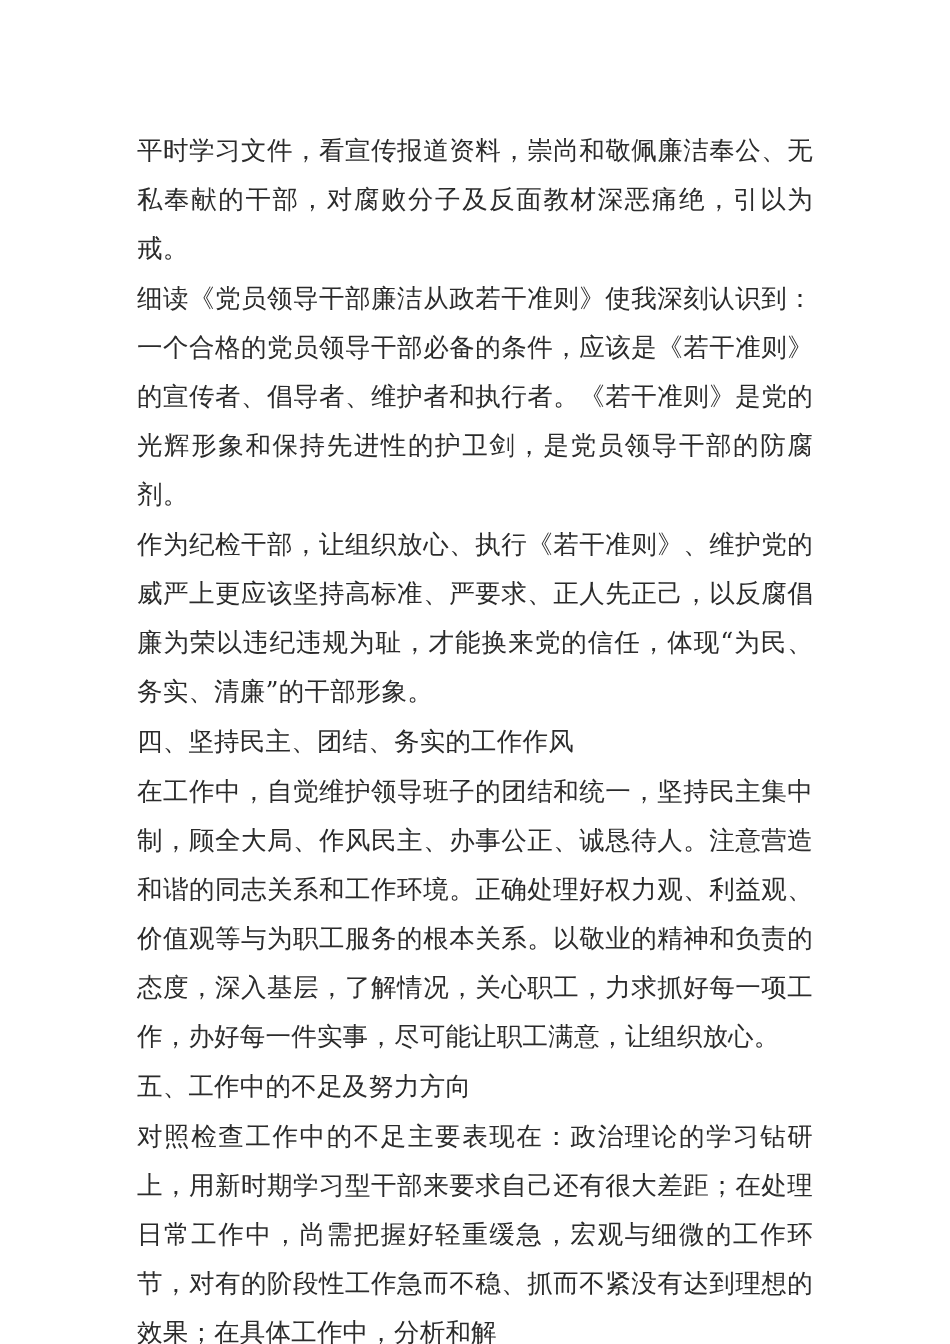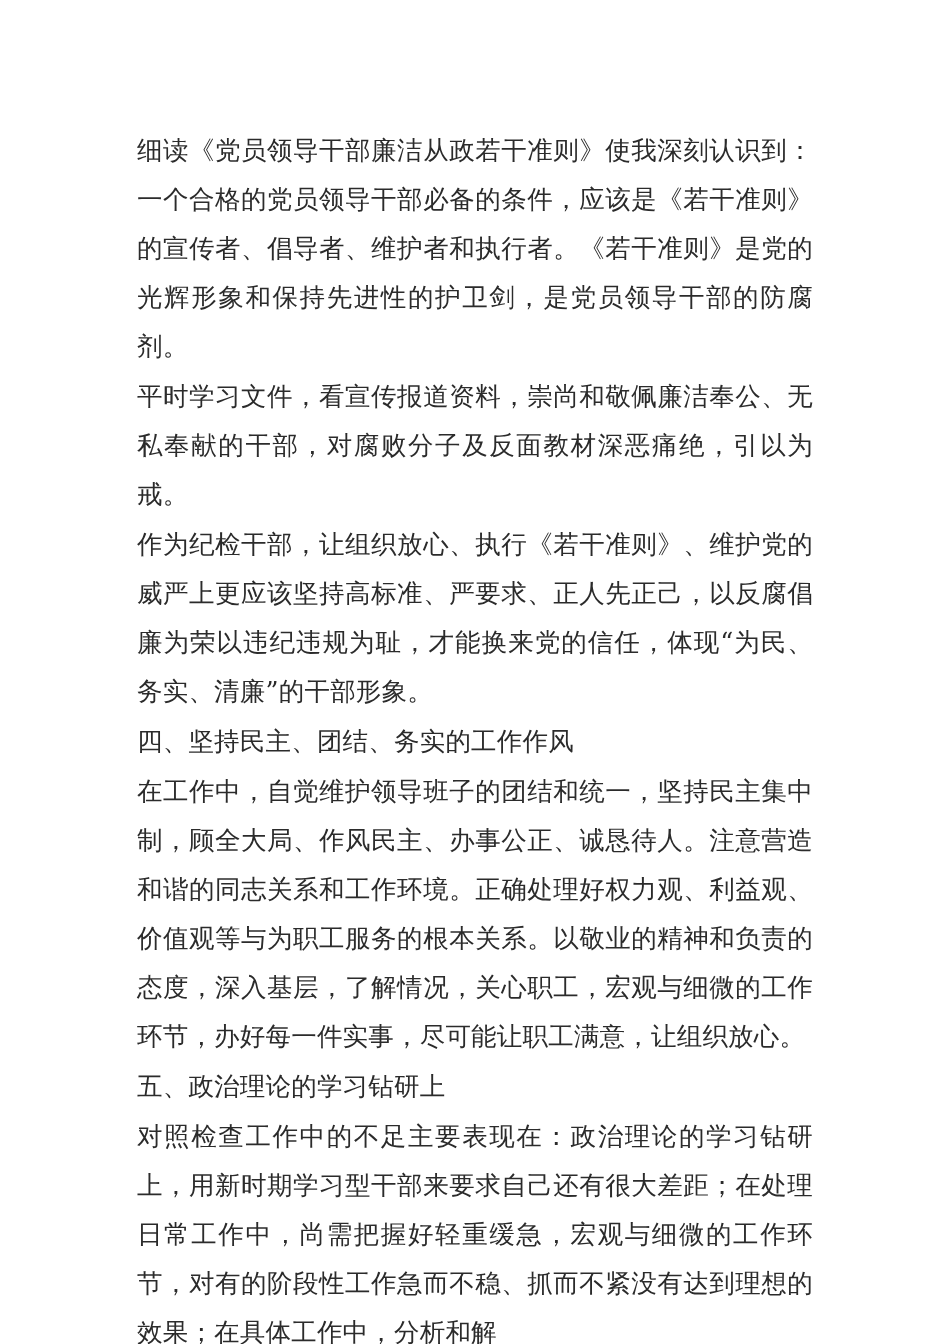--- a/index.html
+++ b/index.html
@@ -42,28 +42,28 @@
   .para + .para {
     margin-top: 0;
   }
 </style>
 </head>
 <body>
 
 <div class="page">
   <div class="text-column">
 
+    <p class="para">平时学习文件，看宣传报道资料，崇尚和敬佩廉洁奉公、无私奉献的干部，对腐败分子及反面教材深恶痛绝，引以为戒。</p>
+
     <p class="para">细读《党员领导干部廉洁从政若干准则》使我深刻认识到：一个合格的党员领导干部必备的条件，应该是《若干准则》的宣传者、倡导者、维护者和执行者。《若干准则》是党的光辉形象和保持先进性的护卫剑，是党员领导干部的防腐剂。</p>
-
-    <p class="para">平时学习文件，看宣传报道资料，崇尚和敬佩廉洁奉公、无私奉献的干部，对腐败分子及反面教材深恶痛绝，引以为戒。</p>
 
     <p class="para">作为纪检干部，让组织放心、执行《若干准则》、维护党的威严上更应该坚持高标准、严要求、正人先正己，以反腐倡廉为荣以违纪违规为耻，才能换来党的信任，体现“为民、务实、清廉”的干部形象。</p>
 
     <p class="para heading">四、坚持民主、团结、务实的工作作风</p>
 
-    <p class="para">在工作中，自觉维护领导班子的团结和统一，坚持民主集中制，顾全大局、作风民主、办事公正、诚恳待人。注意营造和谐的同志关系和工作环境。正确处理好权力观、利益观、价值观等与为职工服务的根本关系。以敬业的精神和负责的态度，深入基层，了解情况，关心职工，宏观与细微的工作环节，办好每一件实事，尽可能让职工满意，让组织放心。</p>
+    <p class="para">在工作中，自觉维护领导班子的团结和统一，坚持民主集中制，顾全大局、作风民主、办事公正、诚恳待人。注意营造和谐的同志关系和工作环境。正确处理好权力观、利益观、价值观等与为职工服务的根本关系。以敬业的精神和负责的态度，深入基层，了解情况，关心职工，力求抓好每一项工作，办好每一件实事，尽可能让职工满意，让组织放心。</p>
 
-    <p class="para heading">五、政治理论的学习钻研上</p>
+    <p class="para heading">五、工作中的不足及努力方向</p>
 
     <p class="para">对照检查工作中的不足主要表现在：政治理论的学习钻研上，用新时期学习型干部来要求自己还有很大差距；在处理日常工作中，尚需把握好轻重缓急，宏观与细微的工作环节，对有的阶段性工作急而不稳、抓而不紧没有达到理想的效果；在具体工作中，分析和解</p>
 
   </div>
 </div>
 
 </body></html>

